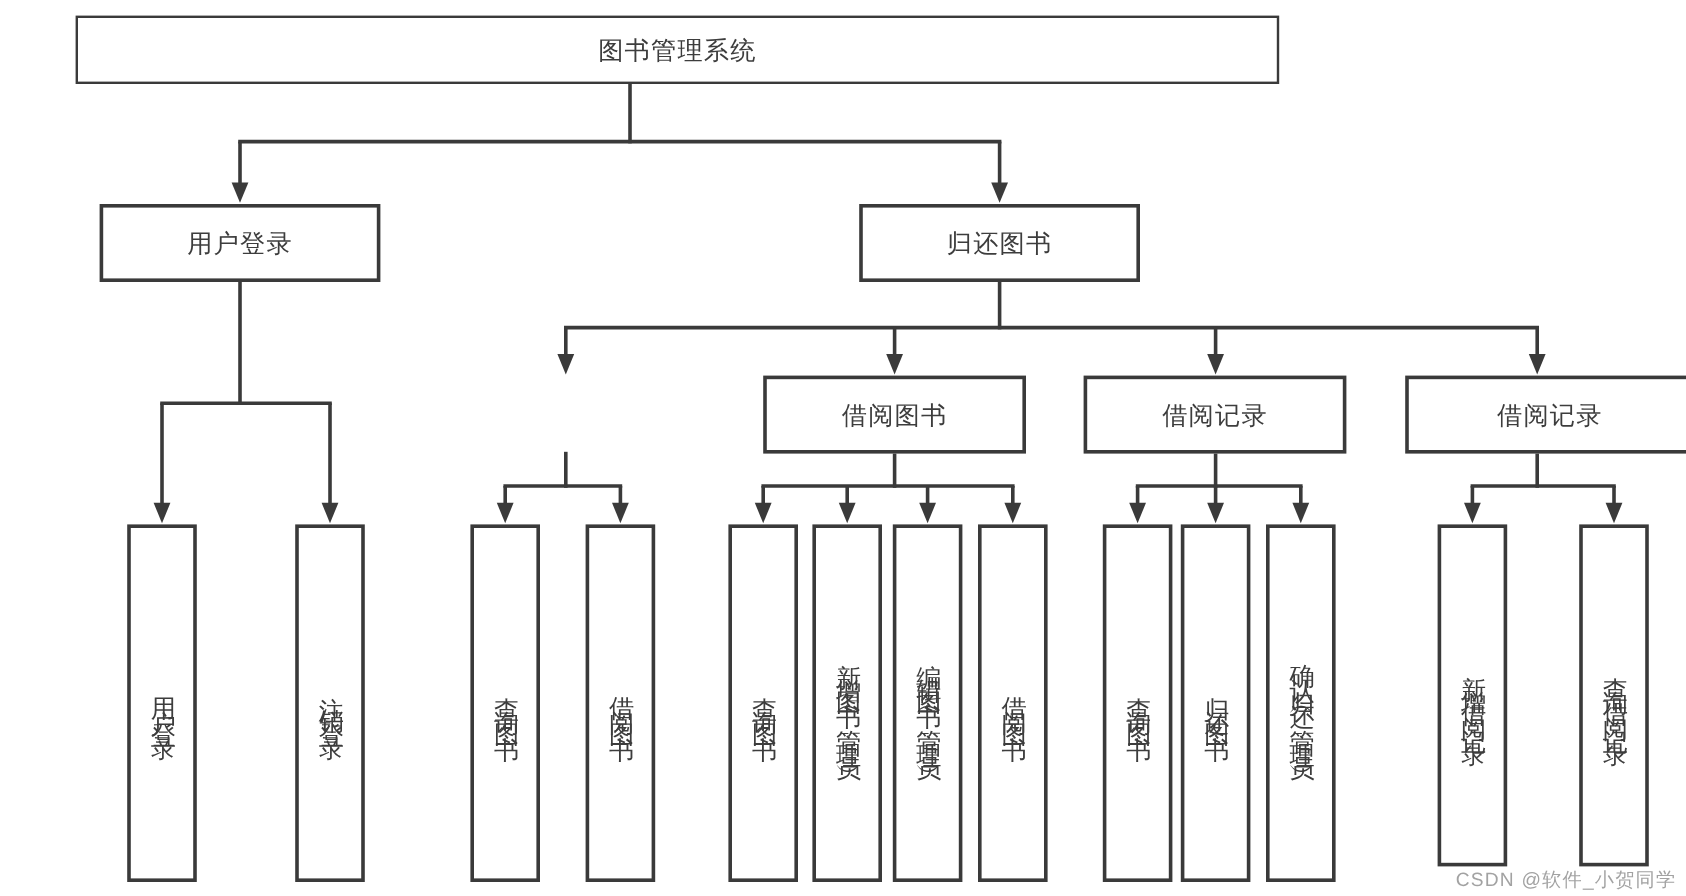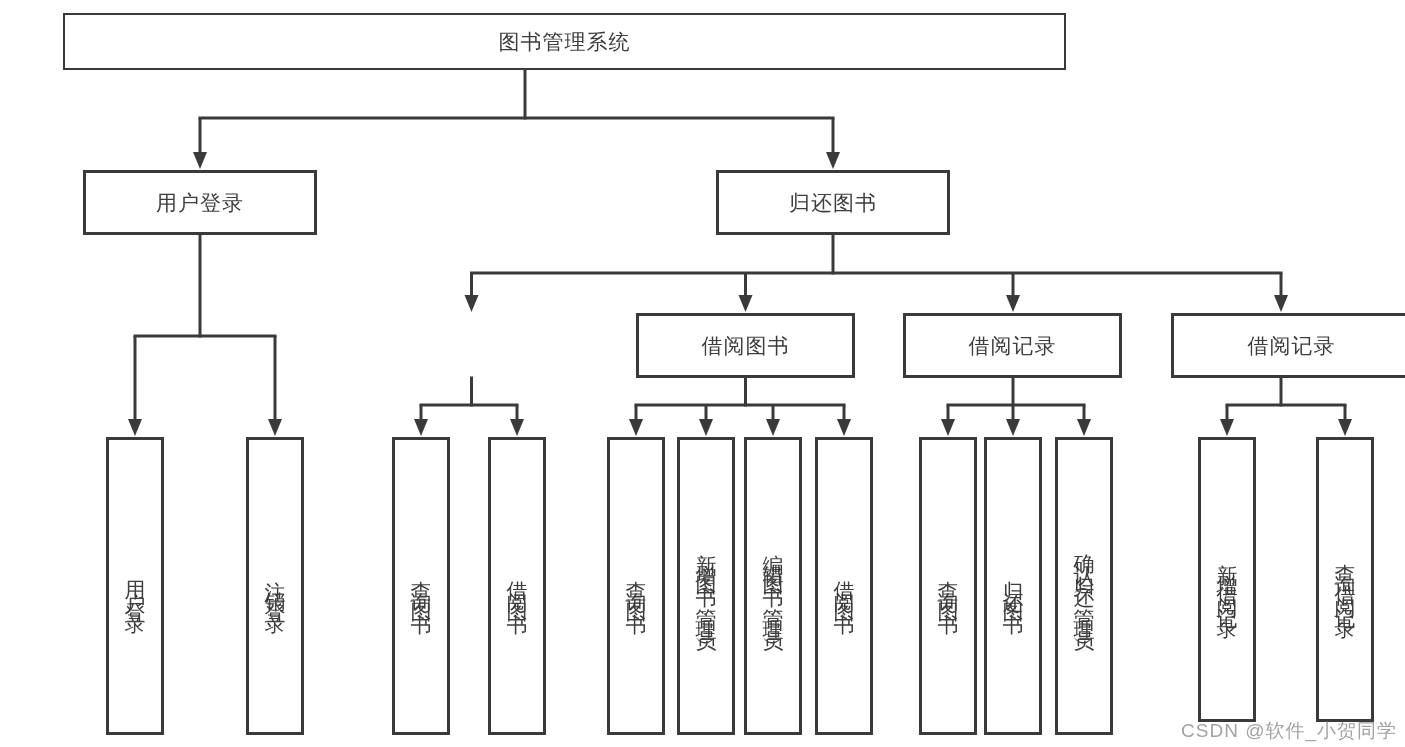--- a/index.html
+++ b/index.html
@@ -38,21 +38,21 @@
     text-orientation:mixed;
     font-size:21px;
     line-height:1.15;
     letter-spacing:11px;
     white-space:nowrap;
   }
   .watermark{
     position:absolute;
     right:8px;
     bottom:3px;
-    font-size:19px;
+    font-size:16px;
     letter-spacing:1px;
     color:var(--wm);
     opacity:.92;
     white-space:nowrap;
     z-index:5;
   }
 </style>
 </head>
 <body>
 

